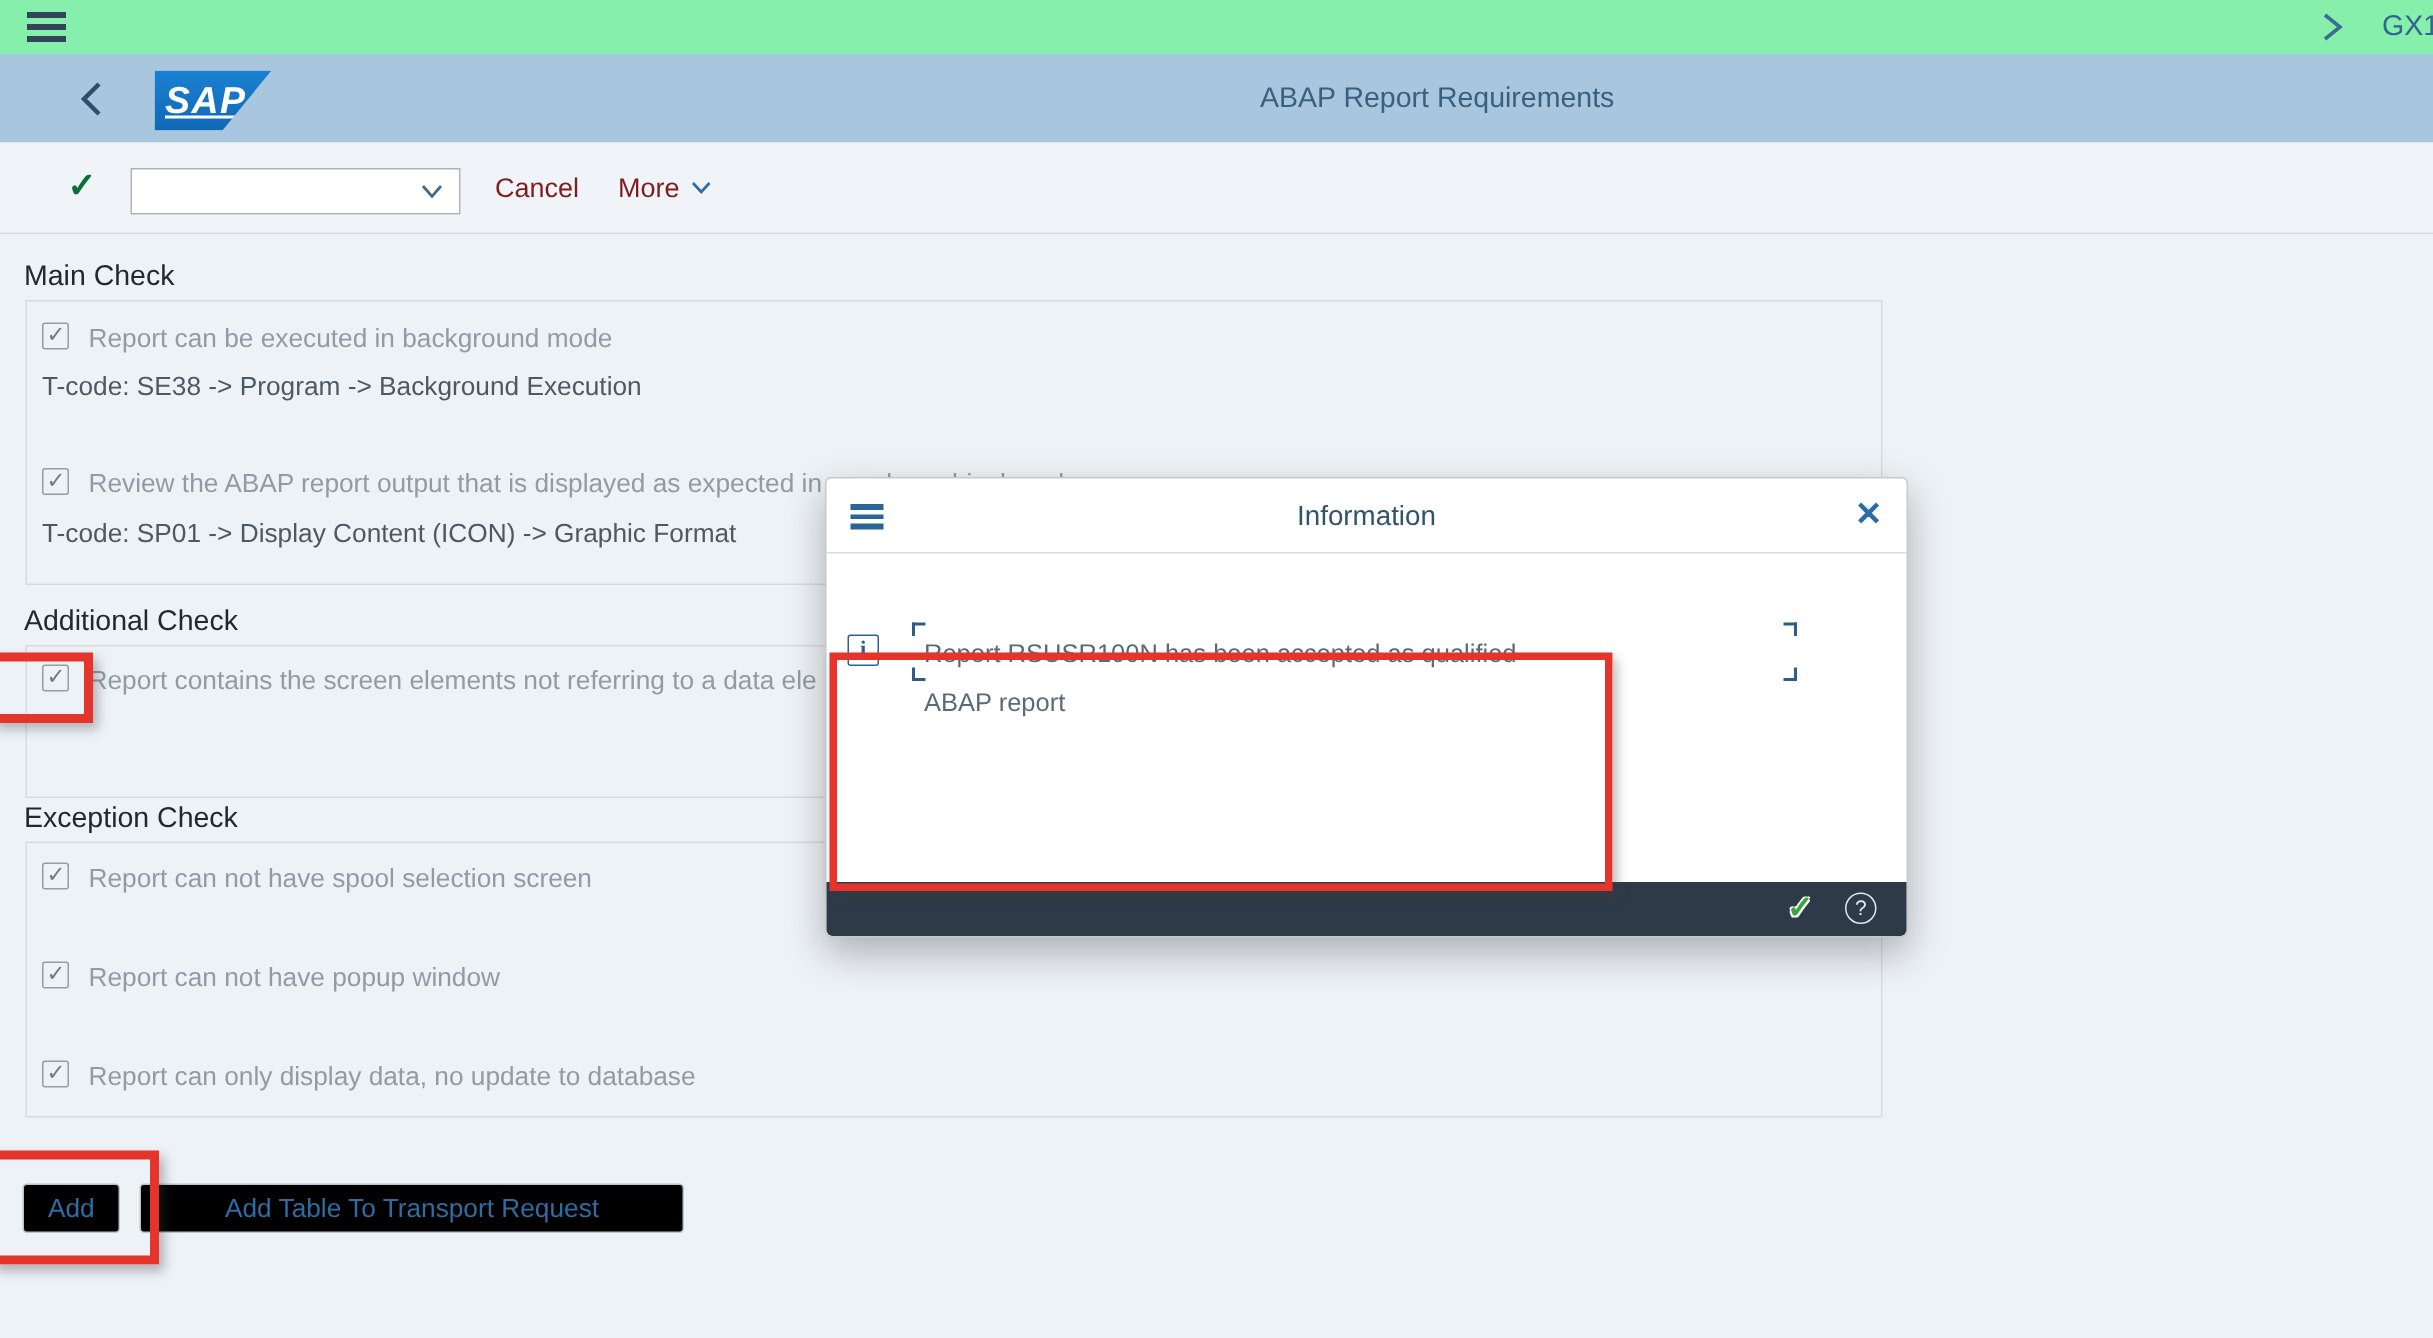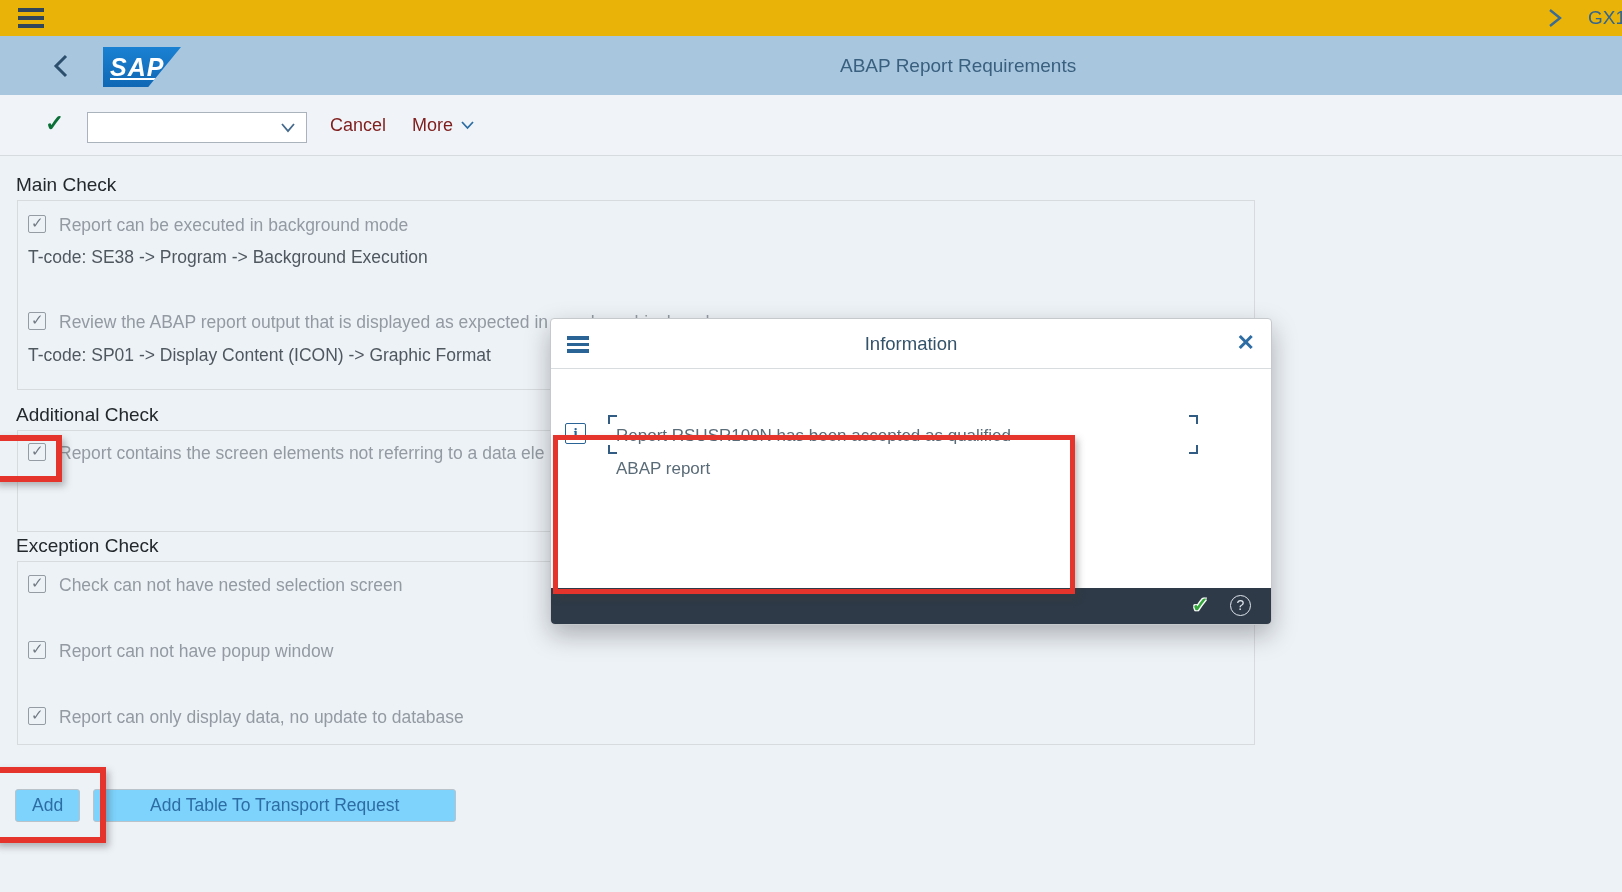--- a/index.html
+++ b/index.html
@@ -6,21 +6,21 @@
   html,body { width:1622px; height:892px; }
   body {
     font-family:"Liberation Sans", sans-serif;
     background:#edf2f7;
     position:relative;
     overflow:hidden;
   }
   #stage { position:absolute; inset:0; width:1622px; height:892px; overflow:hidden; }
 
   
-  .topbar { position:absolute; left:0; top:0; width:1622px; height:36px; background:#eab308; }
+  .topbar { position:absolute; left:0; top:0; width:1622px; height:36px; background:#86efac; }
   .hamburger { position:absolute; left:18px; top:8px; width:26px; height:20px; cursor:pointer; }
   .hamburger .bar { position:absolute; left:0; width:26px; height:4px; background:#31465a; }
   .hamburger .bar:nth-child(1){ top:0; } .hamburger .bar:nth-child(2){ top:8px; } .hamburger .bar:nth-child(3){ top:16px; }
   .fwd-chevron { position:absolute; left:1544px; top:6px; width:22px; height:24px; }
   .sysid { position:absolute; left:1588px; top:7px; font-size:19px; color:#33658e; white-space:nowrap; }
 
   
   .header { position:absolute; left:0; top:36px; width:1622px; height:59px; background:#a9c6df; }
   .back-btn { position:absolute; left:48px; top:15px; width:26px; height:30px; cursor:pointer; }
   .sap-logo { position:absolute; left:103px; top:11px; width:78px; height:40px;
@@ -46,21 +46,21 @@
   .section-heading { position:absolute; left:16px; font-size:19px; color:#23282d; }
   .panel { position:absolute; left:17px; width:1238px; border:1px solid #d8dbde; background:#edf2f7; }
   .cb-row { position:absolute; left:10px; display:flex; align-items:flex-start; gap:13px; }
   .checkbox { width:18px; height:18px; border:1px solid #959ca3; border-radius:2px; position:relative;
     background:#edf2f7; flex:0 0 auto; cursor:pointer; }
   .checkbox span { position:absolute; left:2px; top:-2px; font-size:15px; color:#717a82; }
   .cb-label { font-size:17.5px; color:#939aa1; line-height:20px; white-space:nowrap; }
   .detail-row { position:absolute; left:10px; font-size:17.5px; color:#50585f; white-space:nowrap; }
 
   
-  .btn { position:absolute; top:789px; height:33px; background:#7dd3fc; border:1px solid #bac2ca;
+  .btn { position:absolute; top:789px; height:33px; background:#000000; border:1px solid #bac2ca;
     border-radius:3px; color:#2d6da4; font-size:17.5px; font-family:"Liberation Sans",sans-serif;
     padding:0 16px; cursor:pointer; }
   .btn-add { left:15px; }
   .btn-add-table { left:93px; padding:0 56px; }
 
   
   .dialog { position:absolute; left:550px; top:318px; width:722px; height:307px; background:#fff;
     border:1px solid #c6c9cc; border-radius:4px; box-shadow:0 10px 26px rgba(0,0,0,.28); z-index:10; }
   .dlg-header { position:absolute; left:0; top:0; width:100%; height:50px; border-bottom:1px solid #d9dcde; }
   .dlg-burger { position:absolute; left:16px; top:17px; width:22px; height:17px; cursor:pointer; }
@@ -163,21 +163,21 @@
       <span class="cb-label">Report contains the screen elements not referring to a data ele</span>
     </div>
   </div>
 
   <div class="section-heading" style="top:535px">Exception Check</div>
   <div class="panel" style="top:561px; height:184px">
     <div class="cb-row" style="top:13px">
       <span class="checkbox">
           <span>✓</span>
         </span>
-      <span class="cb-label">Check can not have nested selection screen</span>
+      <span class="cb-label">Report can not have spool selection screen</span>
     </div>
     <div class="cb-row" style="top:79px">
       <span class="checkbox">
           <span>✓</span>
         </span>
       <span class="cb-label">Report can not have popup window</span>
     </div>
     <div class="cb-row" style="top:145px">
       <span class="checkbox">
           <span>✓</span>

